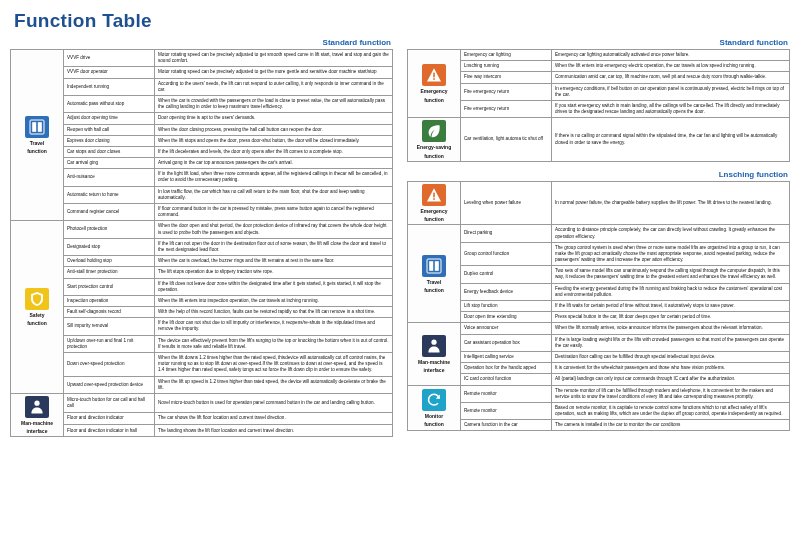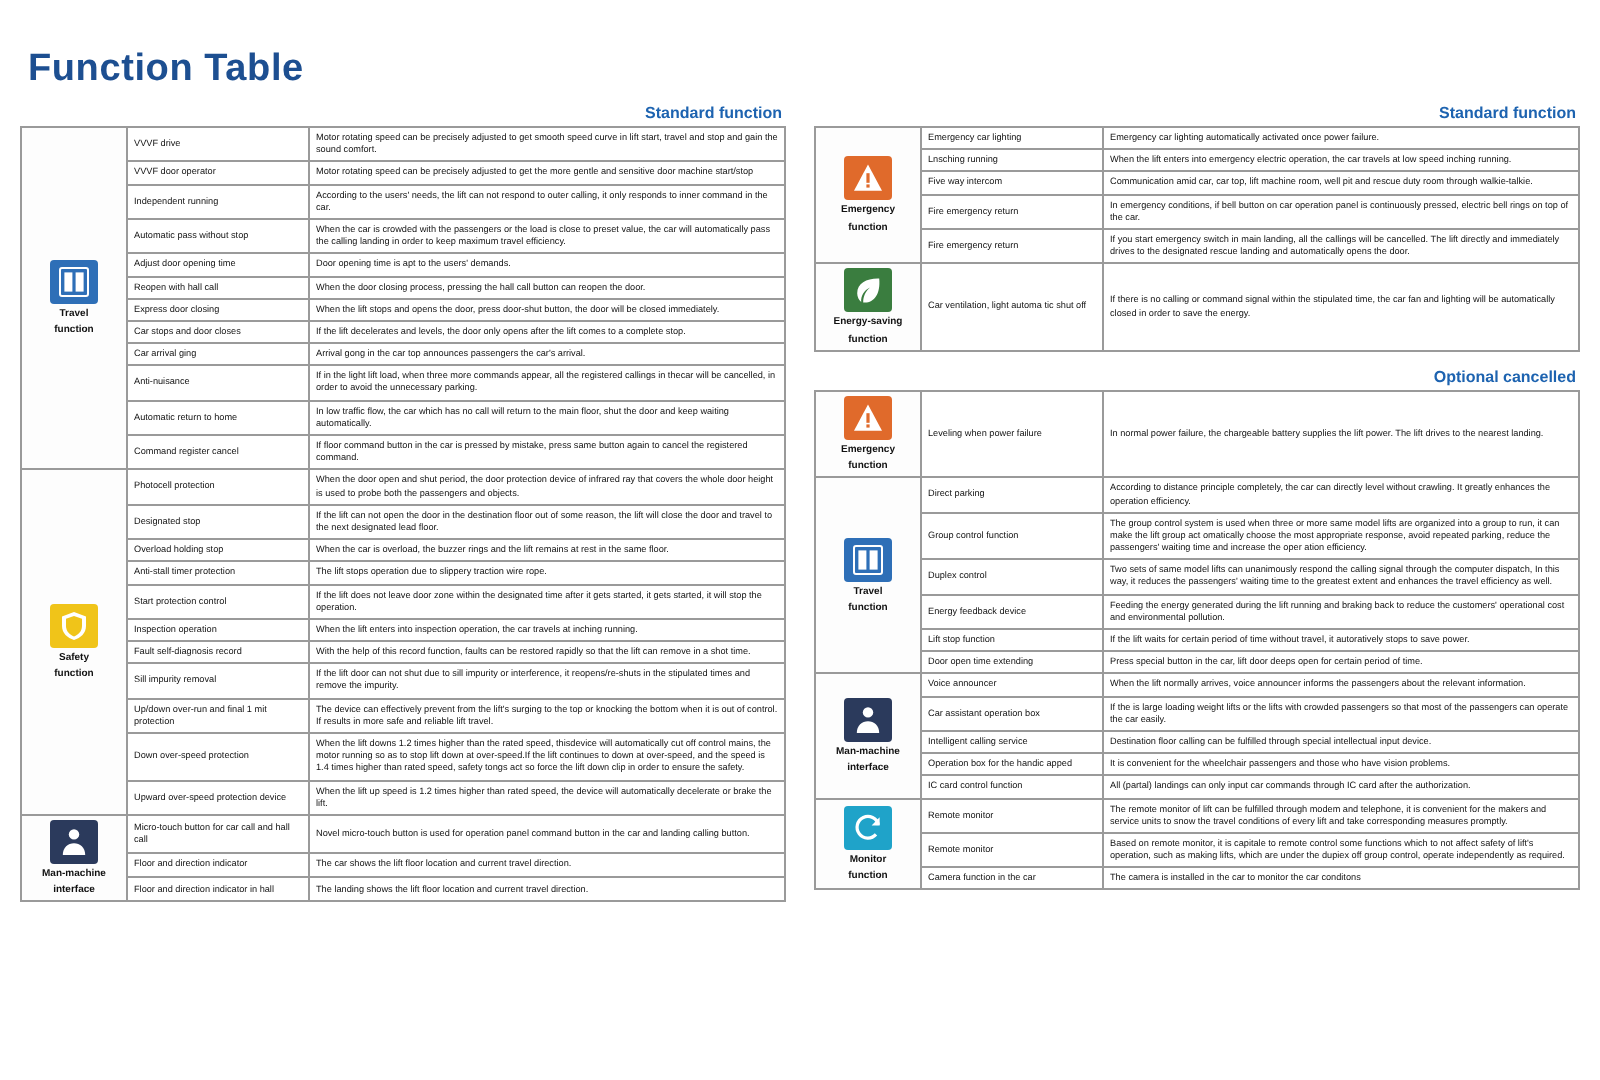--- a/index.html
+++ b/index.html
@@ -3,21 +3,21 @@
 <meta charset="utf-8">
 <style>
   html,body{margin:0;padding:0;}
   body{
     width:800px;height:540px;
     background:#ffffff;
     font-family:"Liberation Sans", sans-serif;
     color:#1a1a1a;
     overflow:hidden;
   }
-  .page{position:relative;width:800px;height:540px;box-sizing:border-box;padding:22px 10px;}
+  .page{position:relative;width:800px;height:540px;box-sizing:border-box;padding:8px 10px;}
   .page-title{
     font-size:19px;font-weight:bold;color:#1d4f91;letter-spacing:.3px;
     margin:2px 0 6px 4px;
   }
   .columns{display:flex;gap:14px;align-items:flex-start;}
   .col{width:384px;}
   .sec-head{
     text-align:right;color:#1d63b0;font-size:8px;font-weight:bold;
     margin:0 2px 2px 0;
   }
@@ -260,21 +260,21 @@
                   </span>
                   <div class="cat-label">Energy-saving</div>
                   <div class="cat-label">function</div>
                 </div>
               </td>
               <td class="name">Car ventilation, light automa tic shut off</td>
               <td class="desc">If there is no calling or command signal within the stipulated time, the car fan and lighting will be automatically closed in order to save the energy.</td>
             </tr>
           </tbody>
       </table>
-      <div class="sec-head opt-head">Optional cancelled</div>
+      <div class="sec-head opt-head">Lnsching function</div>
       <table class="ft">
         <tbody id="right-opt-body">
             <tr>
               <td class="cat" rowspan="1">
                 <div class="cat-inner">
                   <span class="ic emerg">
                     <svg width="16" height="16" viewBox="0 0 16 16">
                       <path d="M8 1.2 L15 14.4 H1 Z" fill="#fff"></path>
                       <rect x="7.2" y="5.6" width="1.6" height="4.8" fill="#e06a2b"></rect>
                       <rect x="7.2" y="11.2" width="1.6" height="1.6" fill="#e06a2b"></rect>

